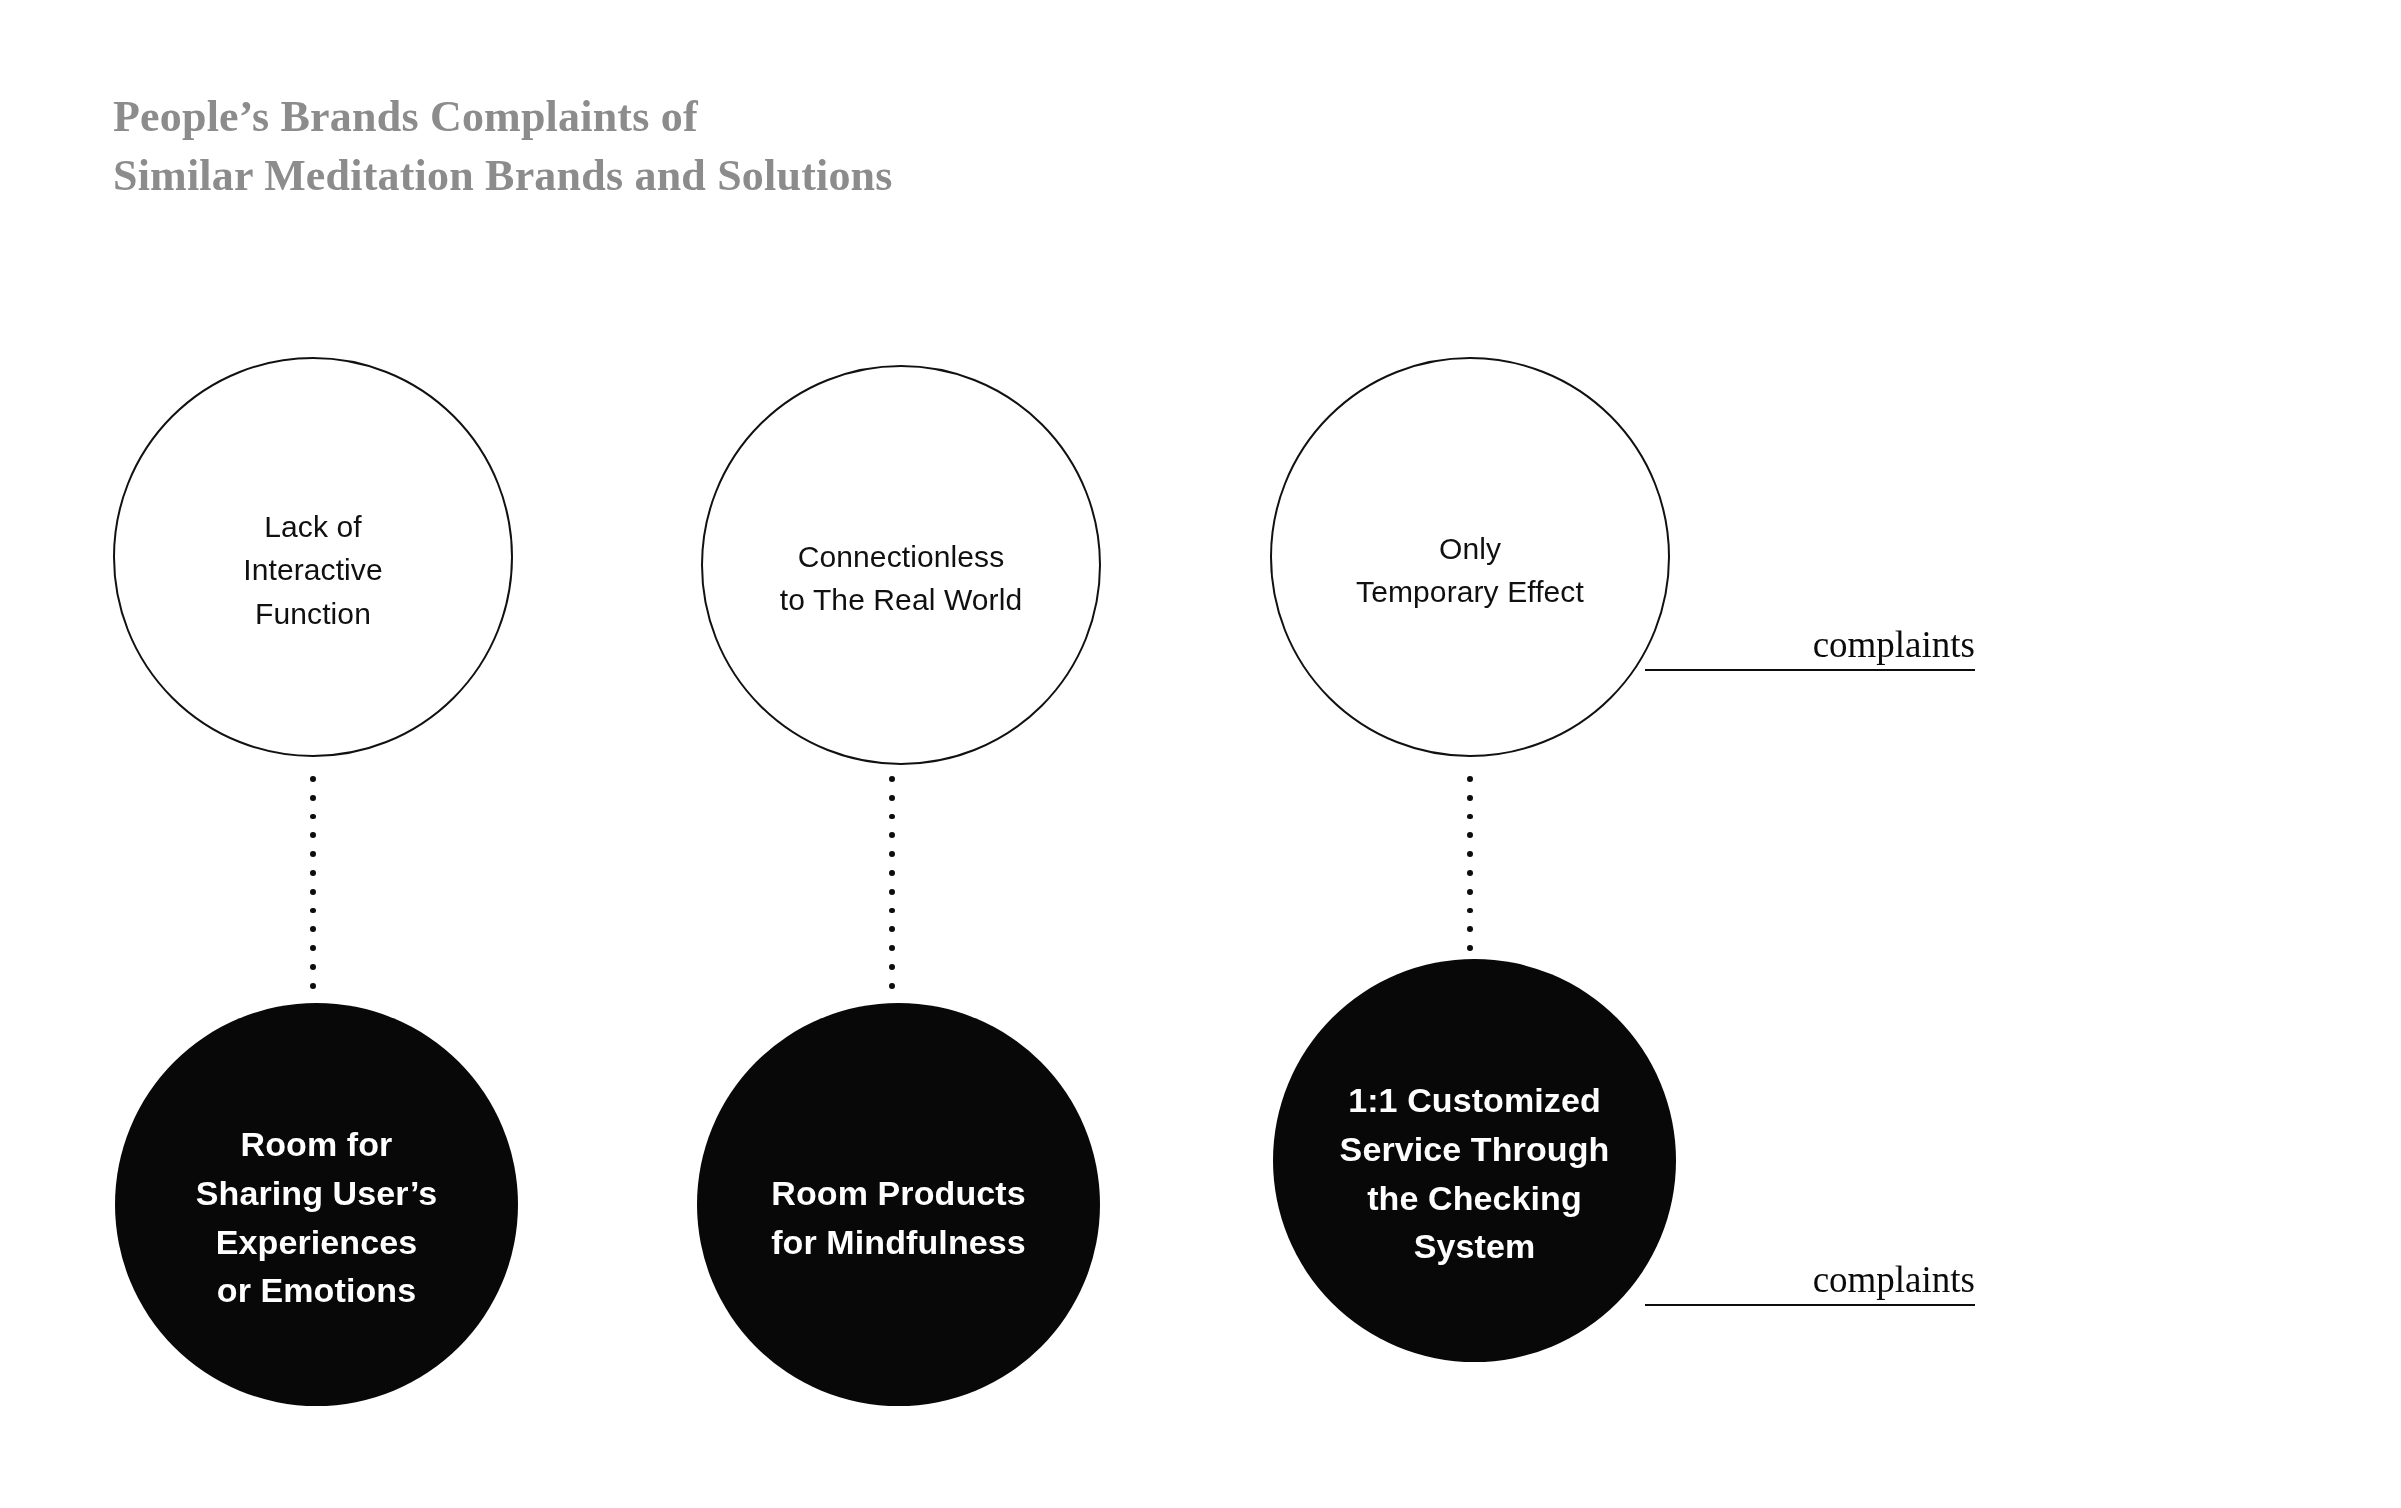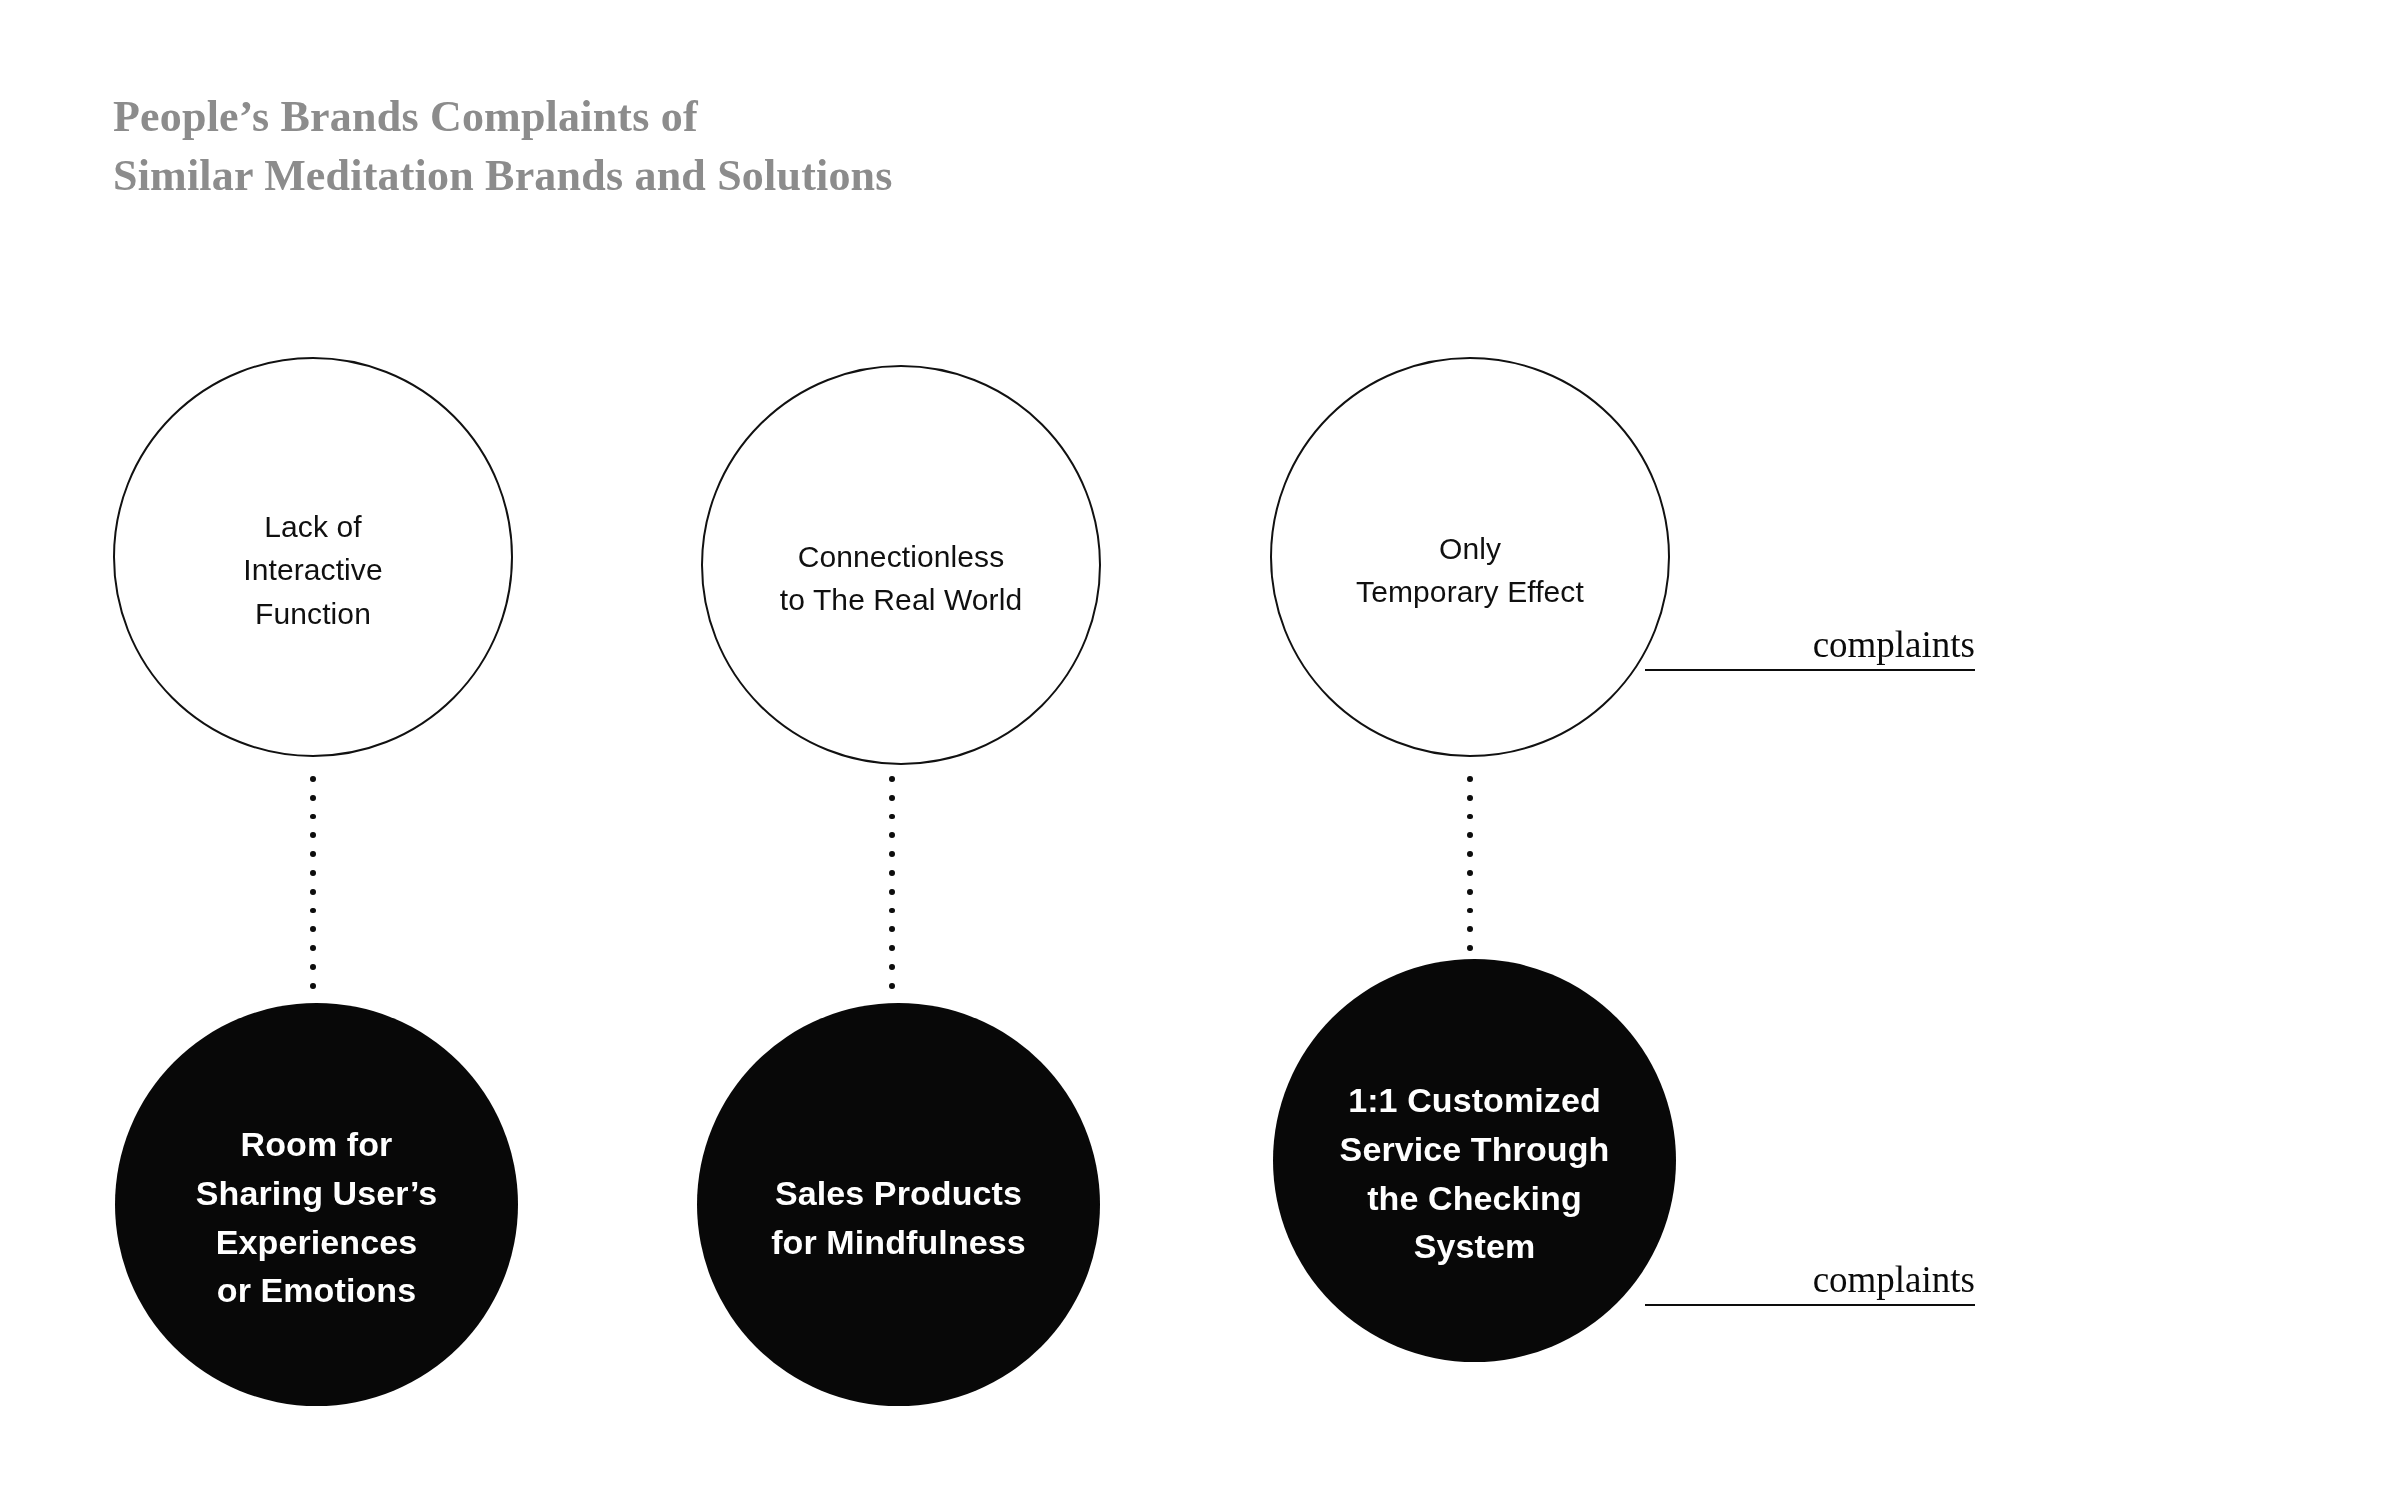--- a/index.html
+++ b/index.html
@@ -172,21 +172,21 @@
     <i></i>
     <i></i>
     <i></i>
     <i></i>
     <i></i>
     <i></i>
     <i></i>
   </div>
 
   <div class="node solution" style="left:697px; top:1003px; width:403px; height:403px;">
-    <span class="node-label">Sales Products
+    <span class="node-label">Room Products
 for Mindfulness</span>
   </div>
 
   <div class="node complaint" style="left:1270px; top:357px; width:400px; height:400px;">
     <span class="node-label">Only
 Temporary Effect</span>
   </div>
 
   <div class="connector" style="left:1467px; top:776px;">
     <i></i>

